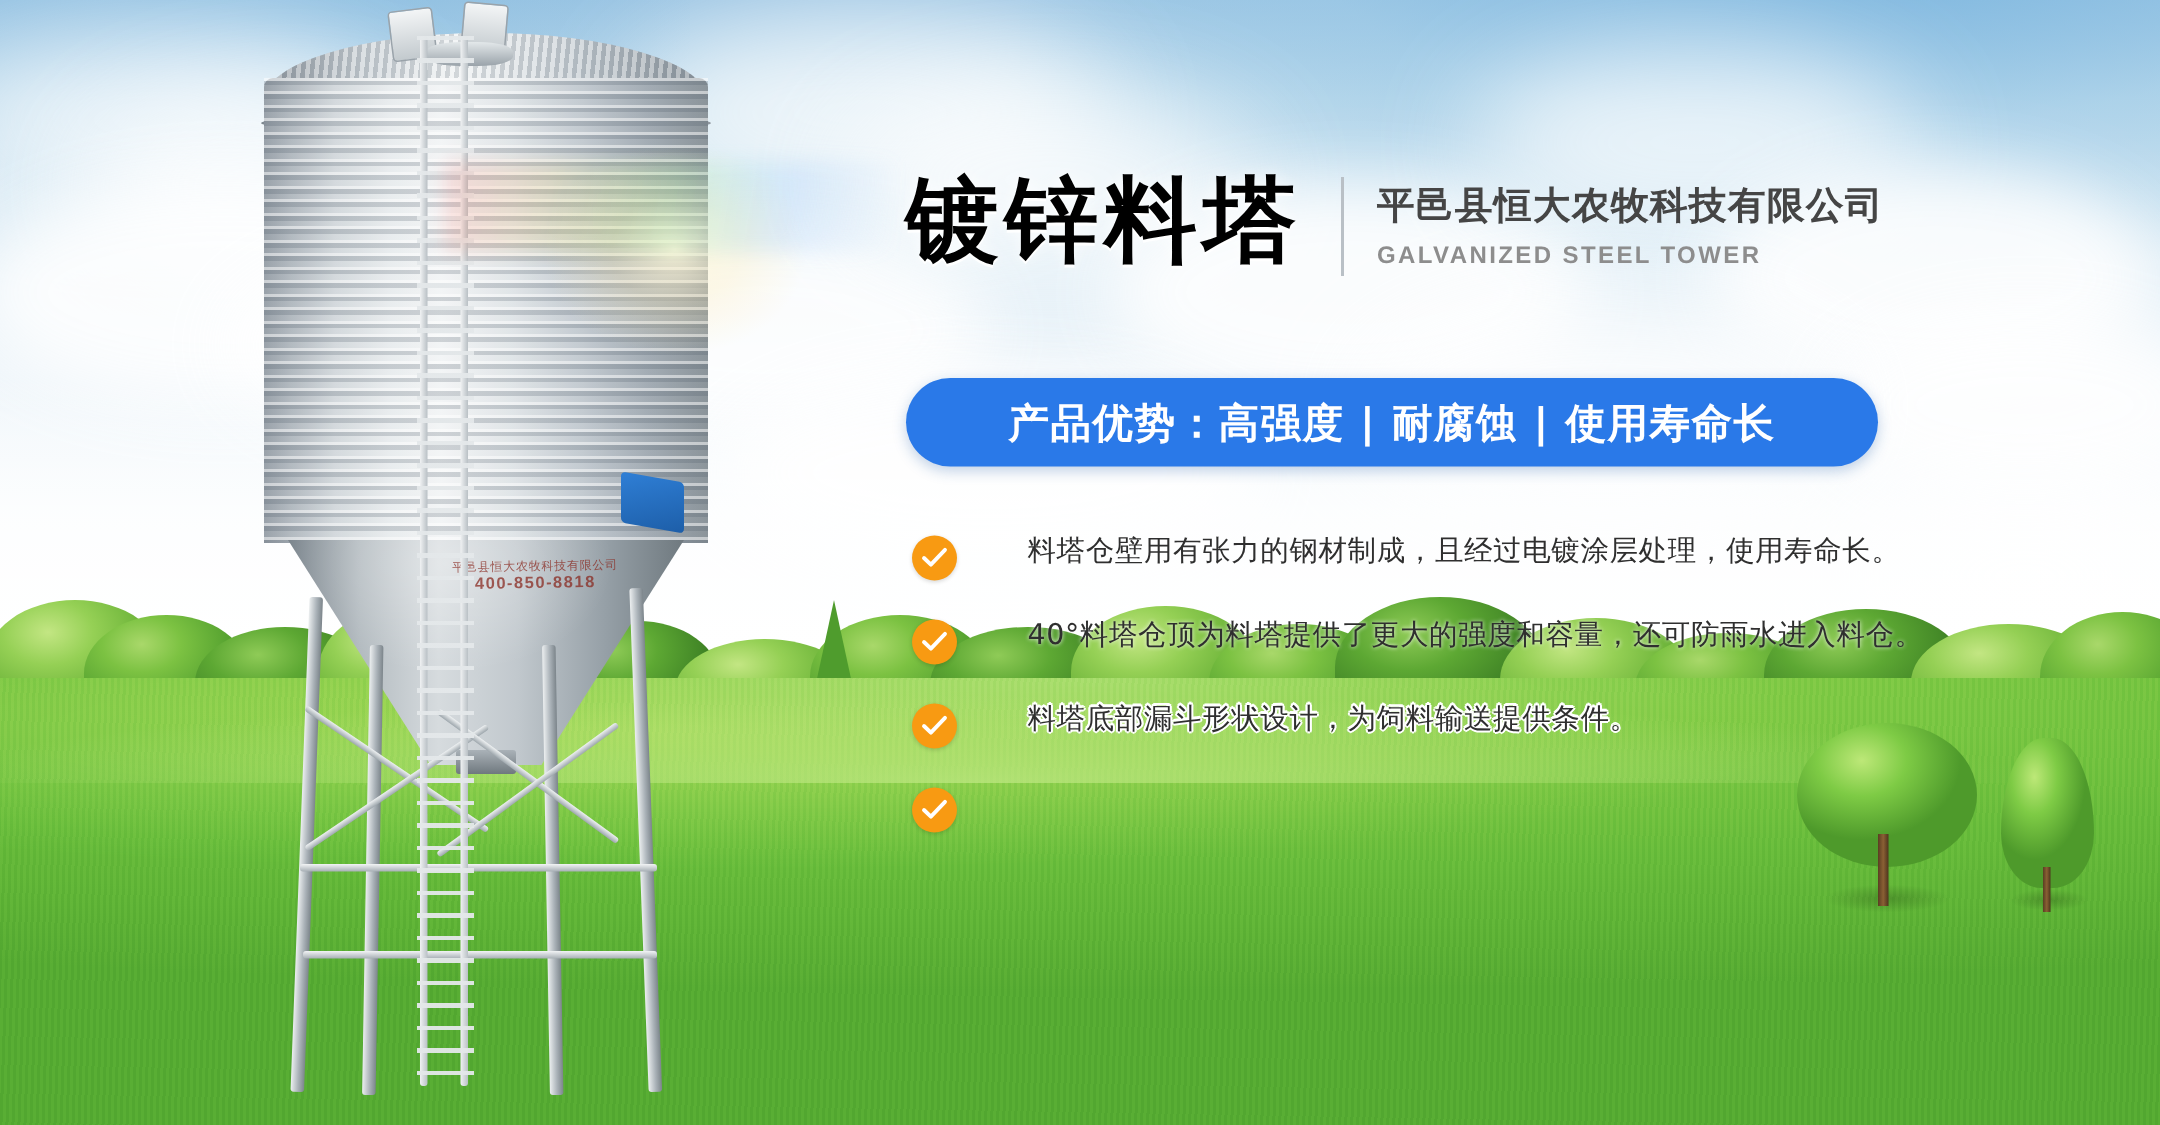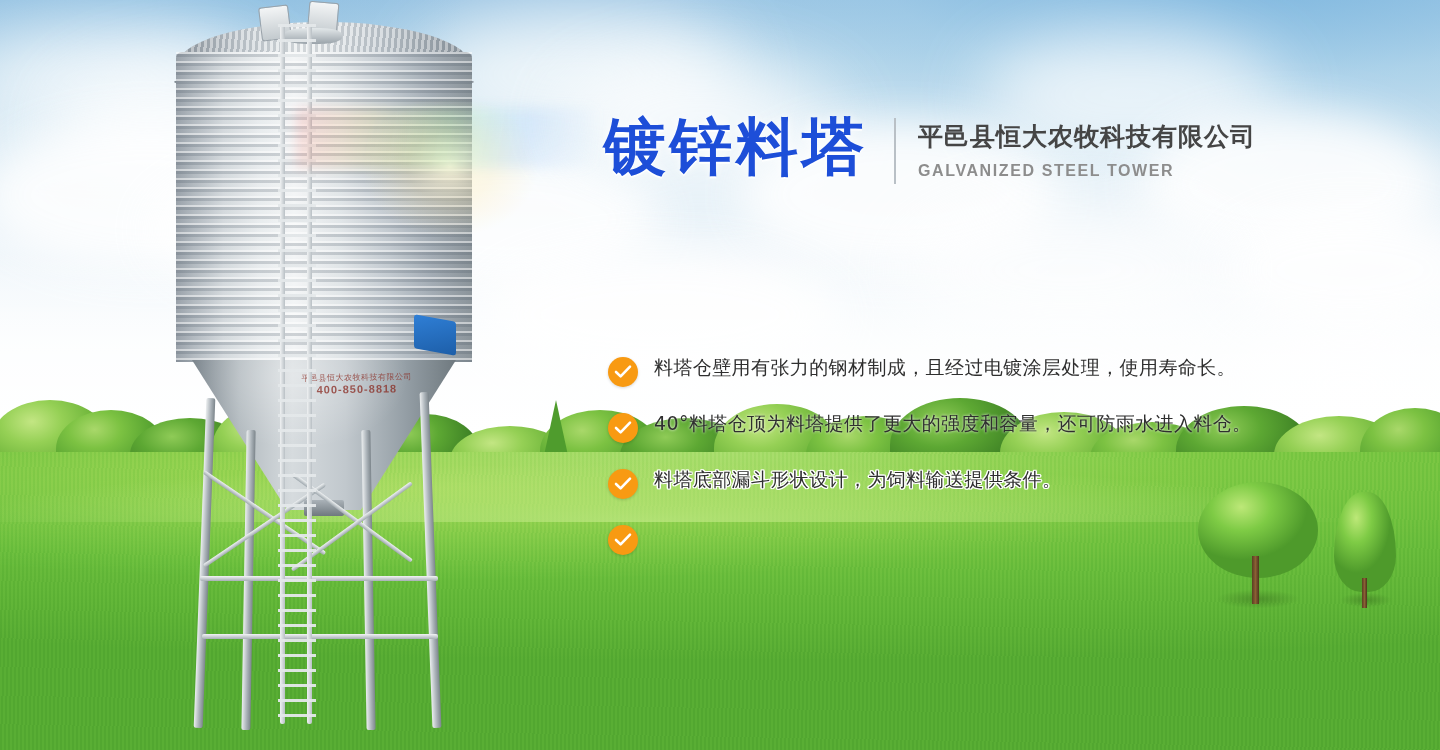--- a/index.html
+++ b/index.html
@@ -188,21 +188,21 @@
     position:absolute; left:200px; top:108px; width:300px; height:60px;
     background:linear-gradient(100deg, rgba(255,90,90,.17), rgba(255,220,90,.17), rgba(120,255,150,.15), rgba(120,180,255,.17), rgba(255,255,255,0));
     filter:blur(6px); pointer-events:none;
   }
 
   
   .panel{ position:absolute; left:604px; top:0; width:760px; height:750px; }
 
   .headline-row{ position:absolute; left:0; top:116px; display:flex; align-items:flex-start; }
   .headline{
-    font-size:62px; line-height:1; font-weight:bold; color:#1d4ed8;
+    font-size:62px; line-height:1; font-weight:bold; color:#000000;
     letter-spacing:4px;
     text-shadow:0 2px 0 rgba(255,255,255,.9), 0 0 10px rgba(255,255,255,.8);
     font-family:"DejaVu Sans","Liberation Sans",sans-serif;
   }
   .divider{
     width:2px; height:66px; background:#b9c0c6; margin:2px 22px 0 26px;
   }
   .co-block{ padding-top:4px; }
   .co-name{
     font-size:25px; font-weight:bold; color:#454545; letter-spacing:1px;
@@ -230,20 +230,21 @@
     background:#f89a12; position:relative; margin-right:16px; margin-top:1px;
     box-shadow:0 1px 3px rgba(0,0,0,.16);
   }
   .chk svg{ position:absolute; left:6px; top:7px; }
   .ftxt{
     font-size:19px; color:#2f2f2f; line-height:1.25; letter-spacing:.4px;
     font-family:"DejaVu Sans","Liberation Sans",sans-serif;
     text-shadow:
       -1.4px 0 #fff, 1.4px 0 #fff, 0 -1.4px #fff, 0 1.4px #fff,
       -1px -1px #fff, 1px -1px #fff, -1px 1px #fff, 1px 1px #fff;
+    margin-left: 31px;
   }
   .feature.f1 .ftxt, .feature.f2 .ftxt{ text-shadow:0 0 3px rgba(255,255,255,.95); }
 </style>
 </head>
 <body>
 
 <div id="stage">
 
   <div class="sky"></div>
   <div class="sky-blue-left"></div>
@@ -346,20 +347,23 @@
 
     <div class="headline-row">
       <div class="headline">镀锌料塔</div>
       <div class="divider"></div>
       <div class="co-block">
         <div class="co-name">平邑县恒大农牧科技有限公司</div>
         <div class="co-en">GALVANIZED STEEL TOWER</div>
       </div>
     </div>
 
+    <div class="pill">
+      <span class="pill-text">产品优势：高强度 | 耐腐蚀 | 使用寿命长</span>
+    </div>
 
     <div class="features">
 
       <div class="feature f1">
         <span class="chk">
           <svg width="18" height="16" viewBox="0 0 18 16">
               <path d="M2 8 L6.6 12.4 L16 2.6" stroke="#ffffff" stroke-width="2.6" fill="none" stroke-linecap="round" stroke-linejoin="round"></path>
             </svg>
         </span>
         <span class="ftxt">料塔仓壁用有张力的钢材制成，且经过电镀涂层处理，使用寿命长。</span>

